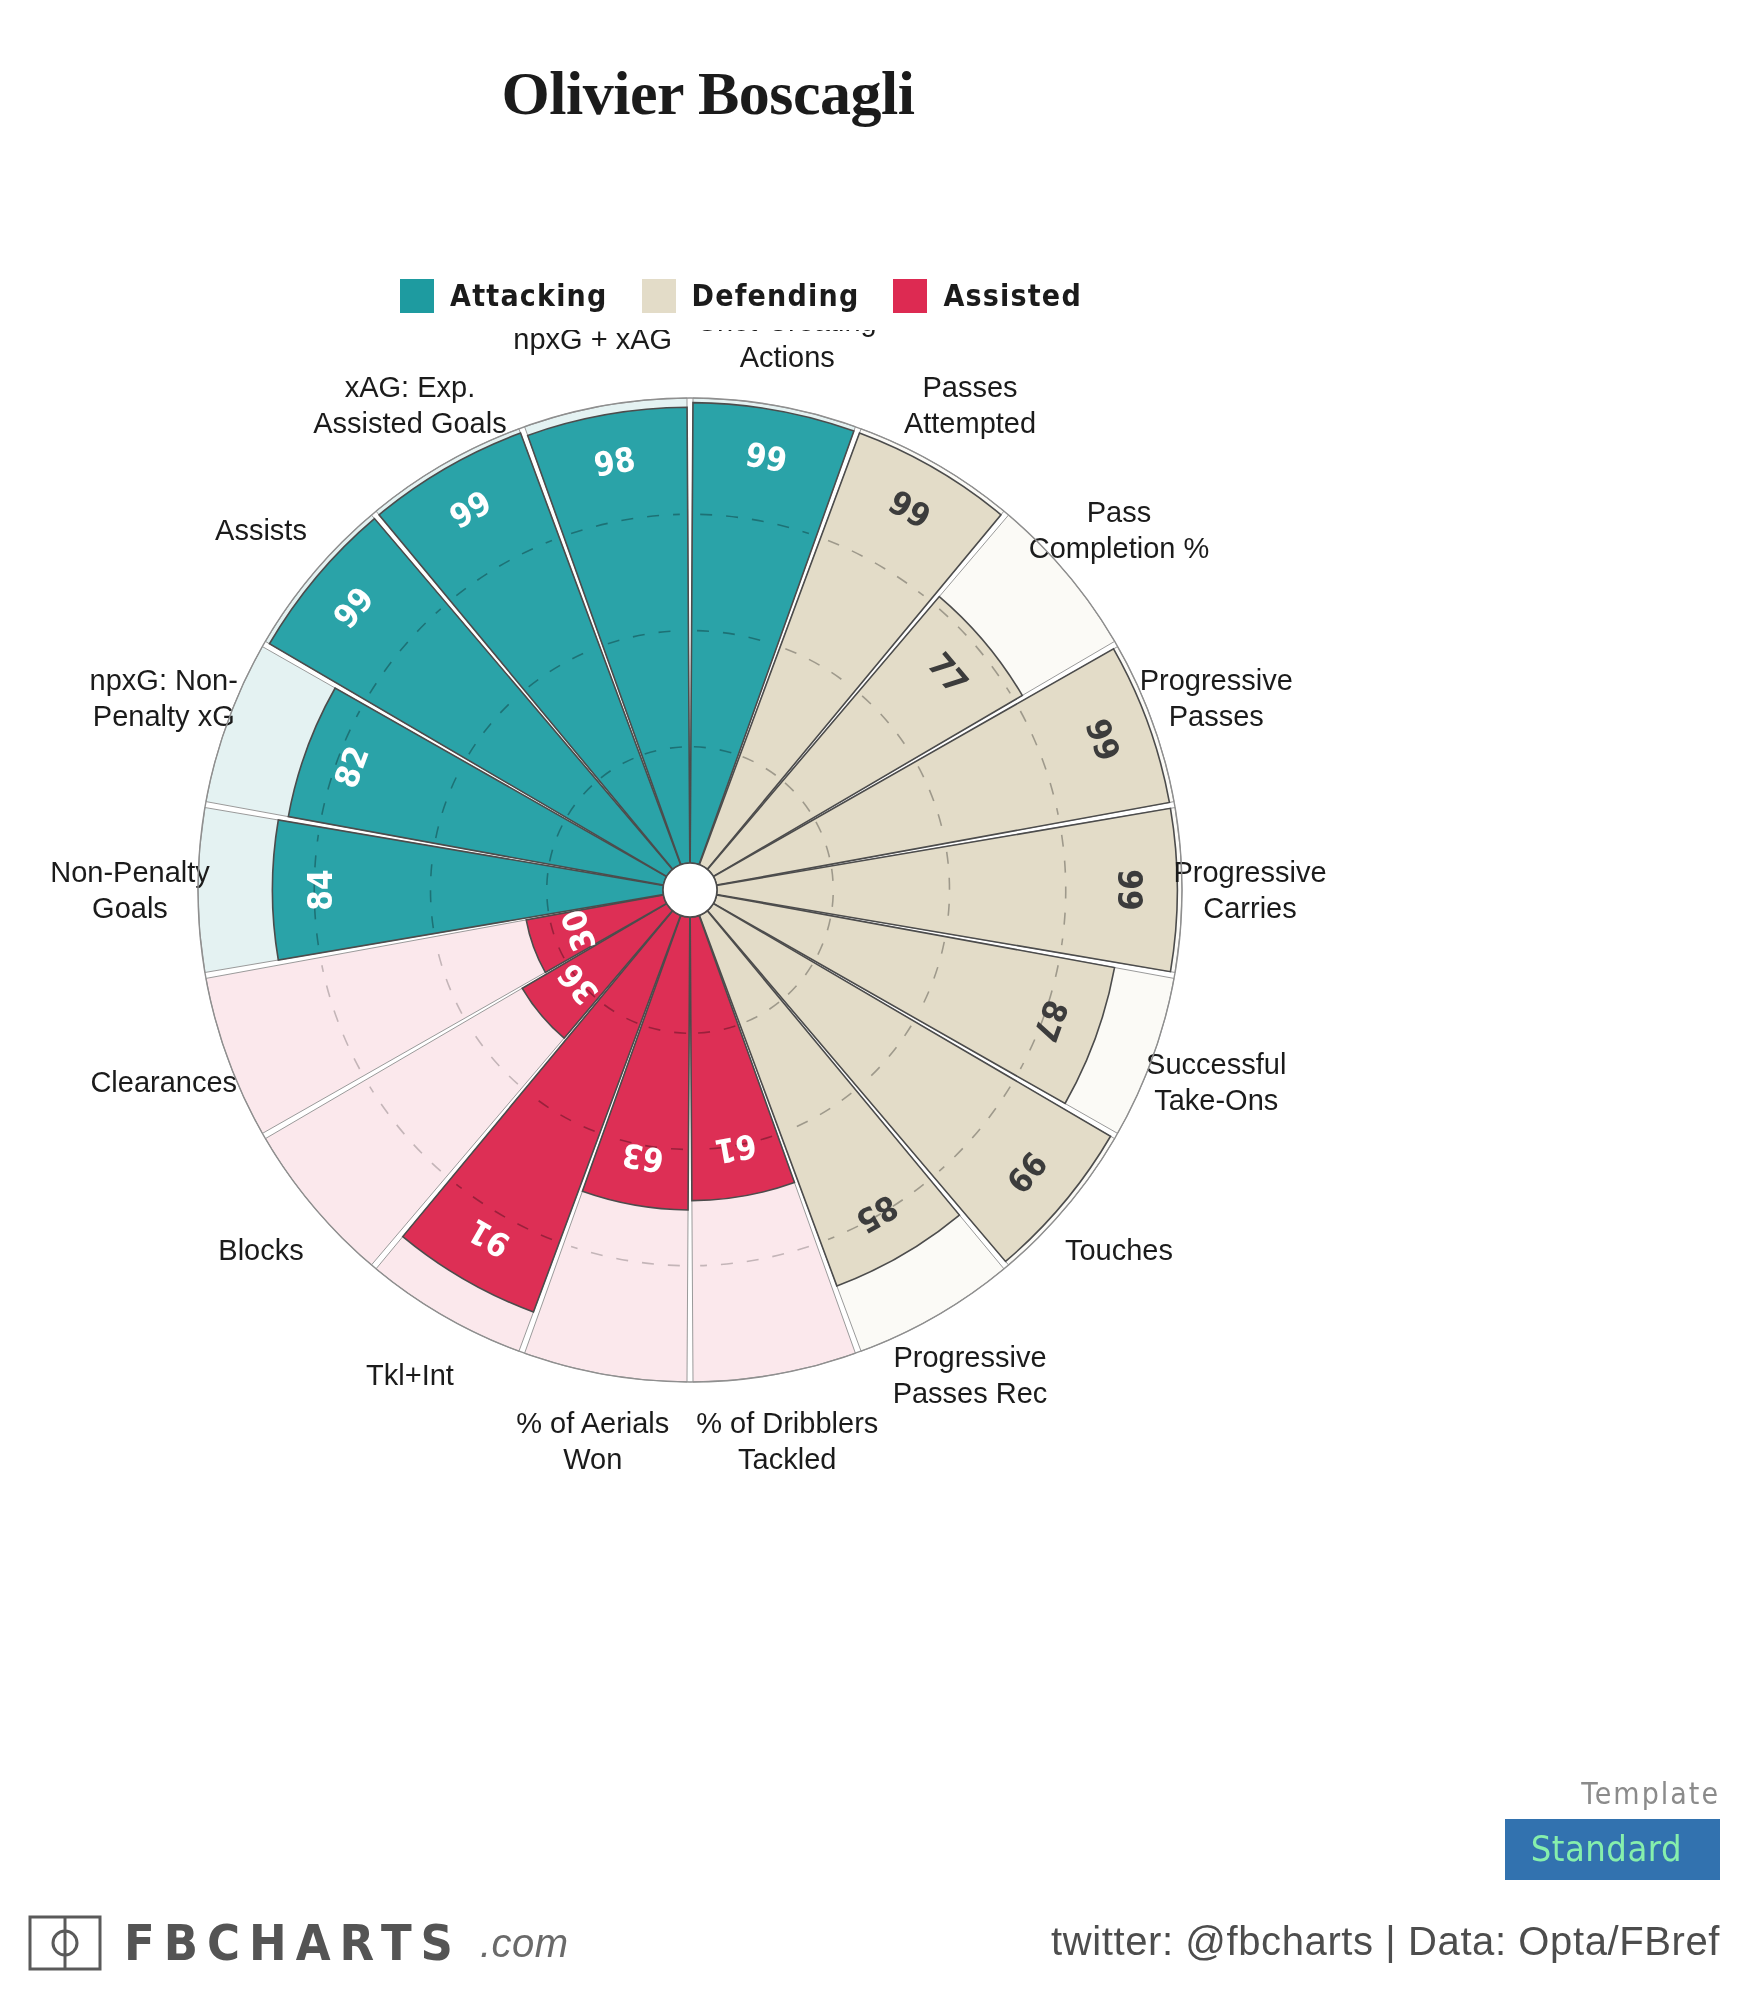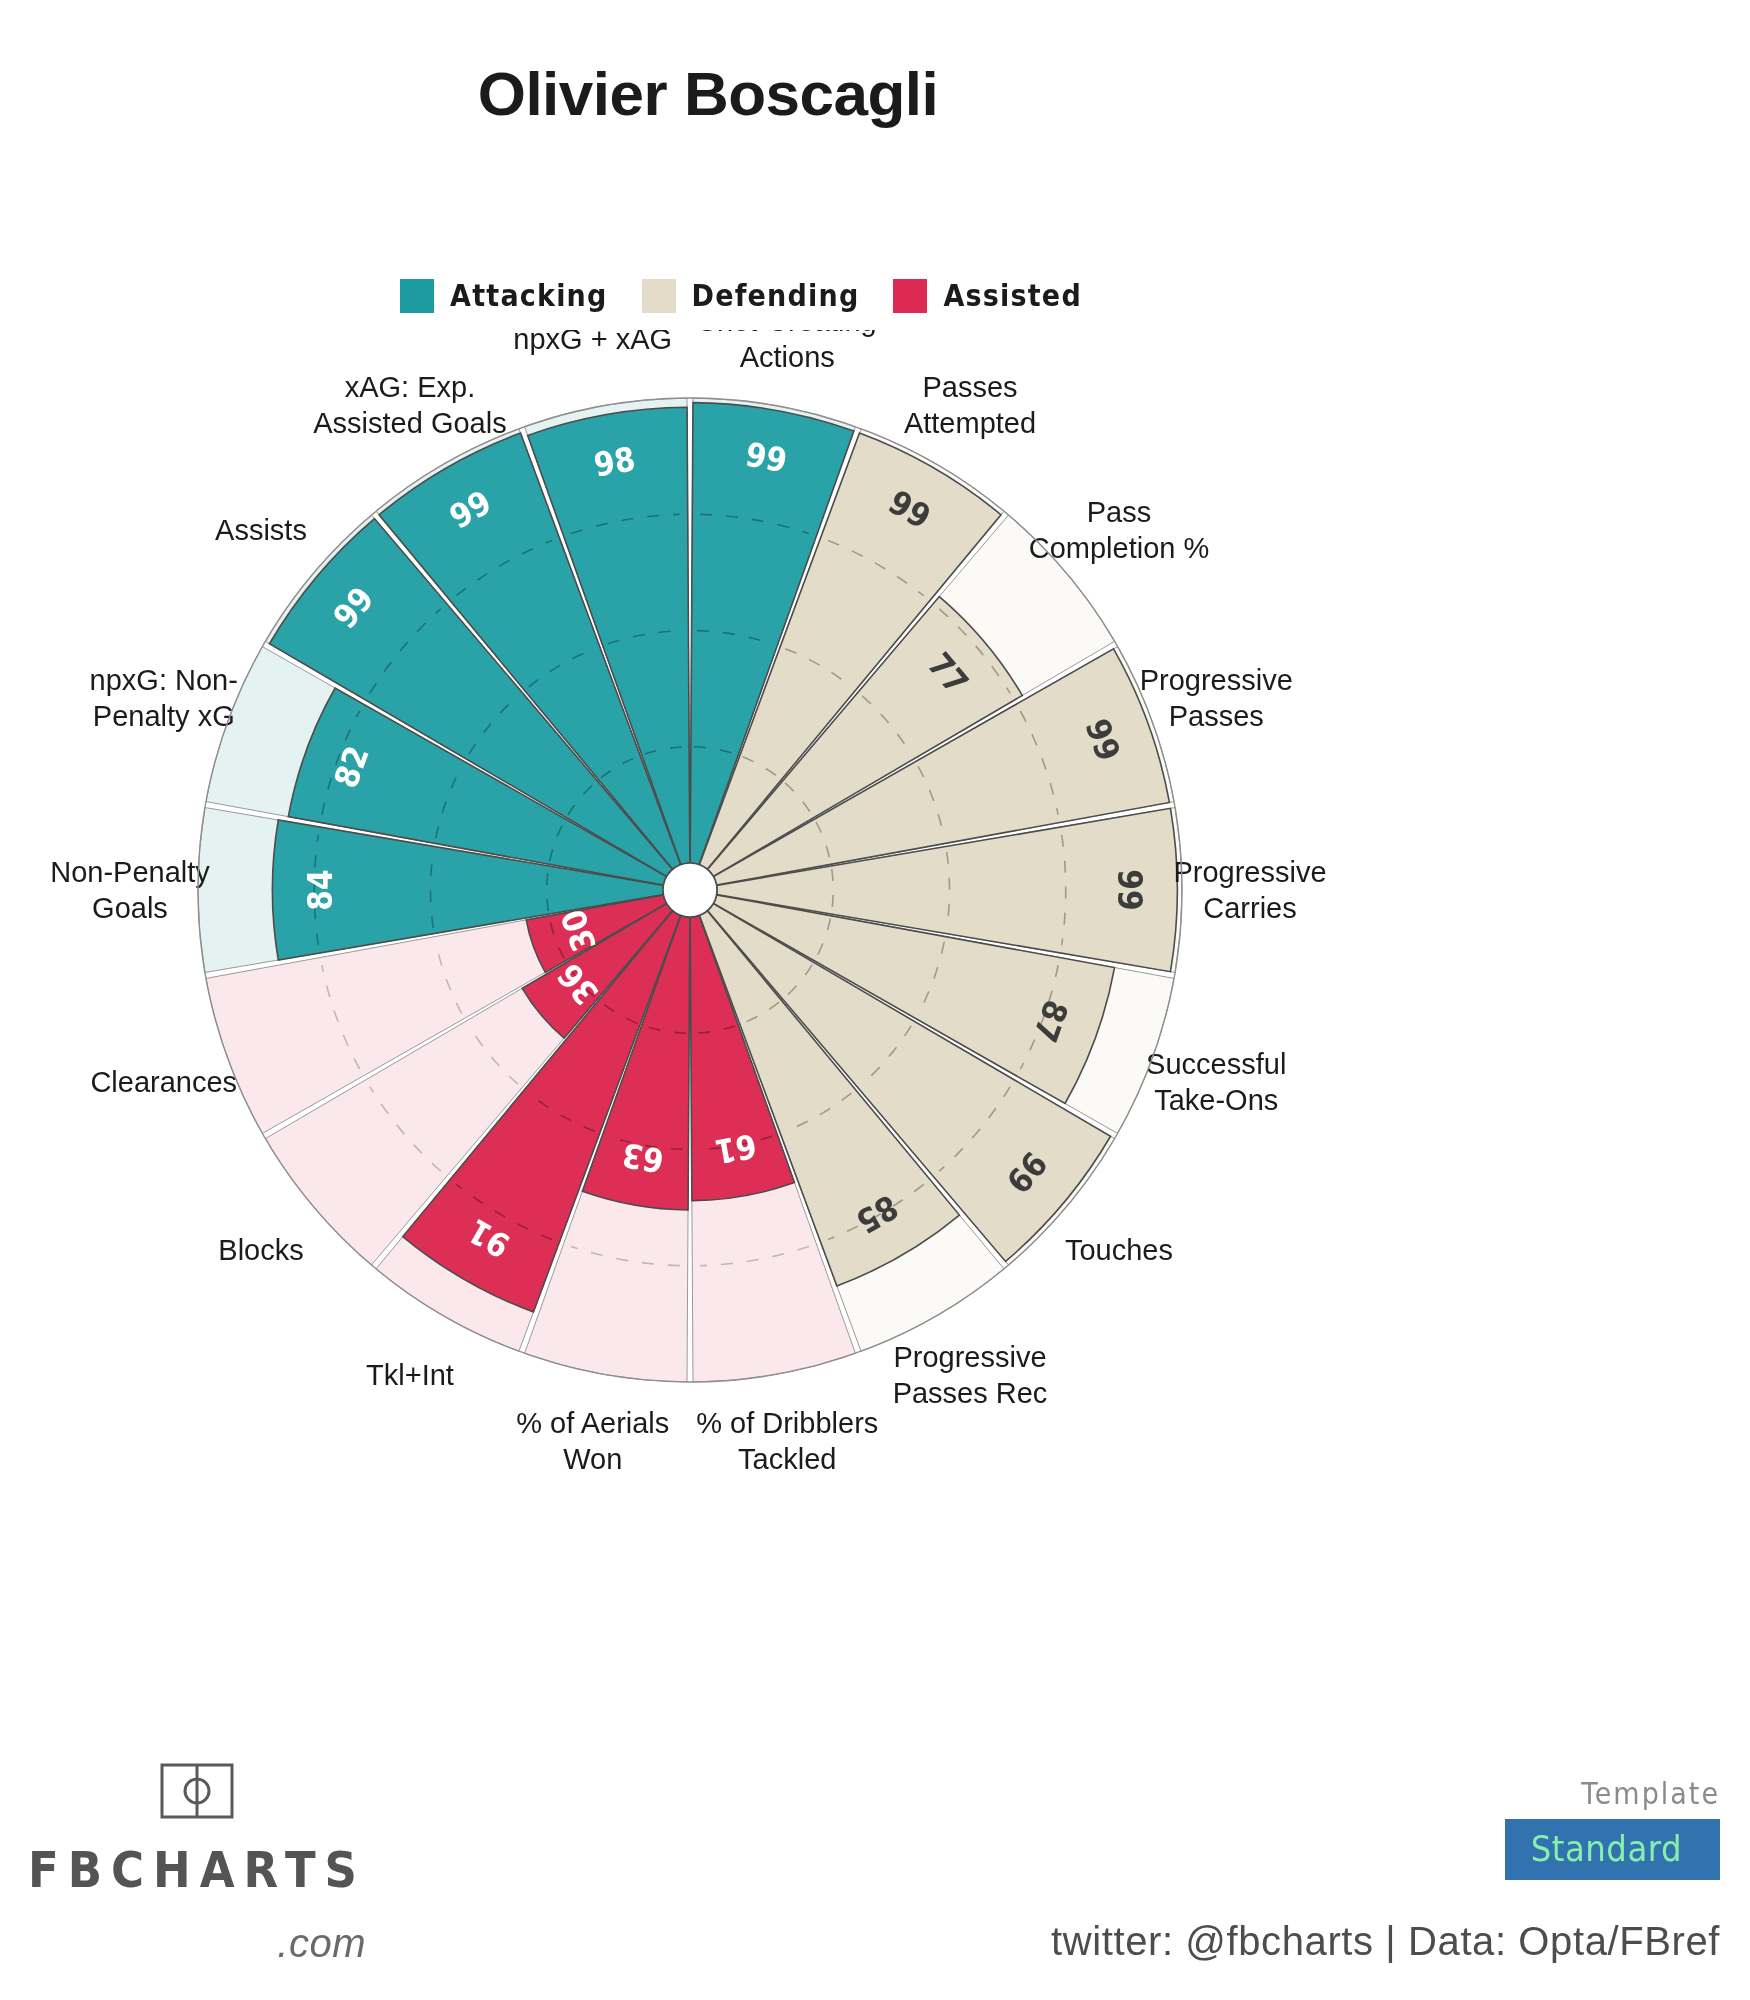--- a/index.html
+++ b/index.html
@@ -14,21 +14,21 @@
     overflow:hidden;
   }
   .page { position:relative; width:1750px; height:2000px; }
 
   
   .title {
     position:absolute; top:58px; left:0; width:1416px;
     text-align:center;
     font-size:62px; font-weight:bold; letter-spacing:-0.5px;
     color:#1b1b1b;
-    font-family:Liberation Sans, sans-serif;
+    font-family:Liberation Serif, serif;
   }
   .subtitle {
     position:absolute; top:172px; left:0; width:1750px;
     text-align:center;
     font-size:32px; font-weight:400; color:#2b2b2b;
     font-family:"DejaVu Sans Condensed","DejaVu Sans", sans-serif;
   }
 
   
   .legend {
@@ -52,21 +52,21 @@
   }
   .param-label {
     font-family:"Liberation Sans", sans-serif;
     font-size:29px; fill:#1b1b1b;
     text-anchor:middle; dominant-baseline:central;
   }
 
   
   .footer-logo {
     position:absolute; left:28px; bottom:28px;
-    display:flex; align-items:center; gap:22px;flex-direction:column;
+    display:flex; align-items:center; gap:22px;
   }
   .pitch-icon { width:74px; height:56px; display:block; }
   .logo-word {
     font-size:50px; font-weight:bold; letter-spacing:9px; color:#545454;
     font-family:"DejaVu Sans Condensed","DejaVu Sans", sans-serif;
   }
   .logo-com {
     font-size:40px; color:#6a6a6a; font-style:italic; letter-spacing:0.5px;
     font-family:Liberation Sans, sans-serif;
     margin-left:-4px; align-self:flex-end; padding-bottom:6px;

